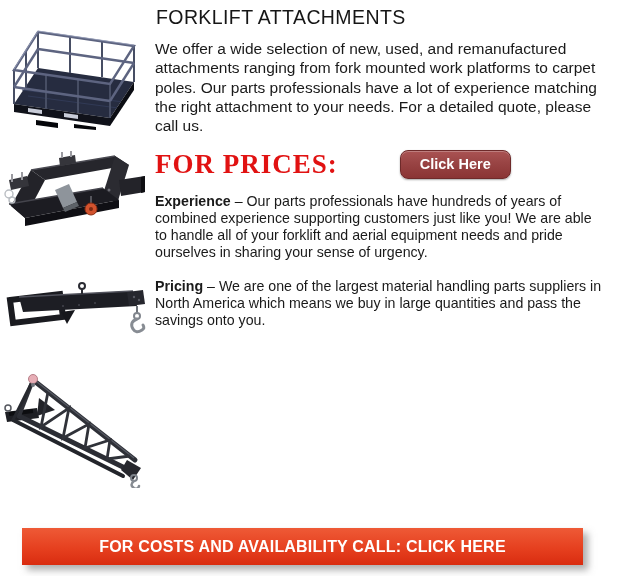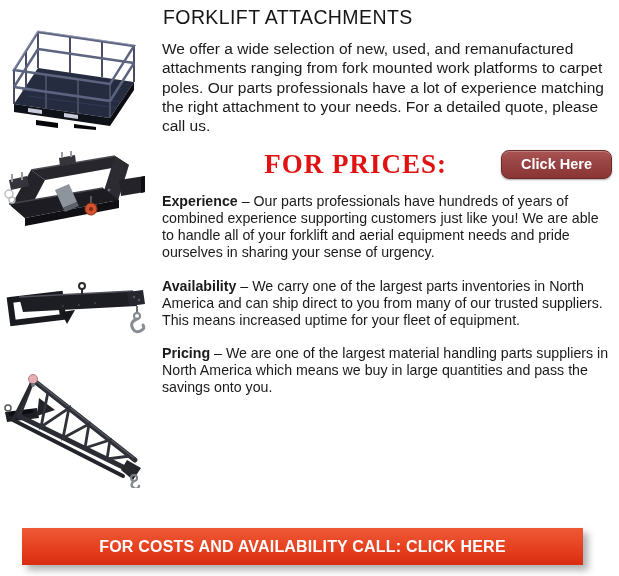--- a/index.html
+++ b/index.html
@@ -9,27 +9,27 @@
   }
   
   .img-slot{position:absolute;}
   #img-platform{left:8px;top:24px;width:133px;height:106px;}
   #img-frame{left:3px;top:146px;width:144px;height:100px;}
   #img-jib{left:3px;top:270px;width:146px;height:76px;}
   #img-truss{left:3px;top:368px;width:146px;height:120px;}
   .img-slot svg{display:block;width:100%;height:100%;}
 
   
-  .content{position:absolute;left:162px;top:6px;width:450px;}
+  .content{position:absolute;left:155px;top:6px;width:450px;}
   .page-title{
     font-size:19.5px;font-weight:400;letter-spacing:0.4px;color:#161616;
     margin:0 0 10px 1px;
   }
   .intro{font-size:15.5px;line-height:19.3px;margin:0 0 13px 0;}
-  .prices-row{display:flex;align-items:center;gap:32px;margin:0 0 13px 0;height:32px;justify-content:flex-end;}
+  .prices-row{display:flex;align-items:center;gap:40px;margin:0 0 13px 0;height:32px;}
   .for-prices{
     font-family:"Liberation Serif",serif;font-weight:bold;font-size:27px;
     letter-spacing:1px;color:#e11212;
   }
   .click-btn{
     display:inline-block;cursor:pointer;
     background:linear-gradient(#aa5353 0%,#994444 45%,#8a3434 100%);
     border:1px solid #6e2a2a;border-radius:8px;
     color:#ffffff;font-weight:bold;font-size:14.5px;
     padding:6px 19px;line-height:1;
@@ -195,24 +195,20 @@
     <div class="prices-row">
       <span class="for-prices">FOR PRICES:</span>
       <a class="click-btn">Click Here</a>
     </div>
 
     <p class="section">
       <b>Experience</b>
       <span>– Our parts professionals have hundreds of years of combined experience supporting customers just like you!  We are able to handle all of your forklift and aerial equipment needs and pride ourselves in sharing your sense of urgency.</span>
     </p>
 
-    <p class="section">
-      <b>Availability</b>
-      <span>– We carry one of the largest parts inventories in North America and can ship direct to you from many of our trusted suppliers. This means increased uptime for your fleet of equipment.</span>
-    </p>
 
 
 
     <p class="section">
       <b>Pricing</b>
       <span>– We are one of the largest material handling parts suppliers in North America which means we buy in large quantities and pass the savings onto you.</span>
     </p>
   </div>
 
   <div class="banner">FOR COSTS AND AVAILABILITY CALL: CLICK HERE</div>

